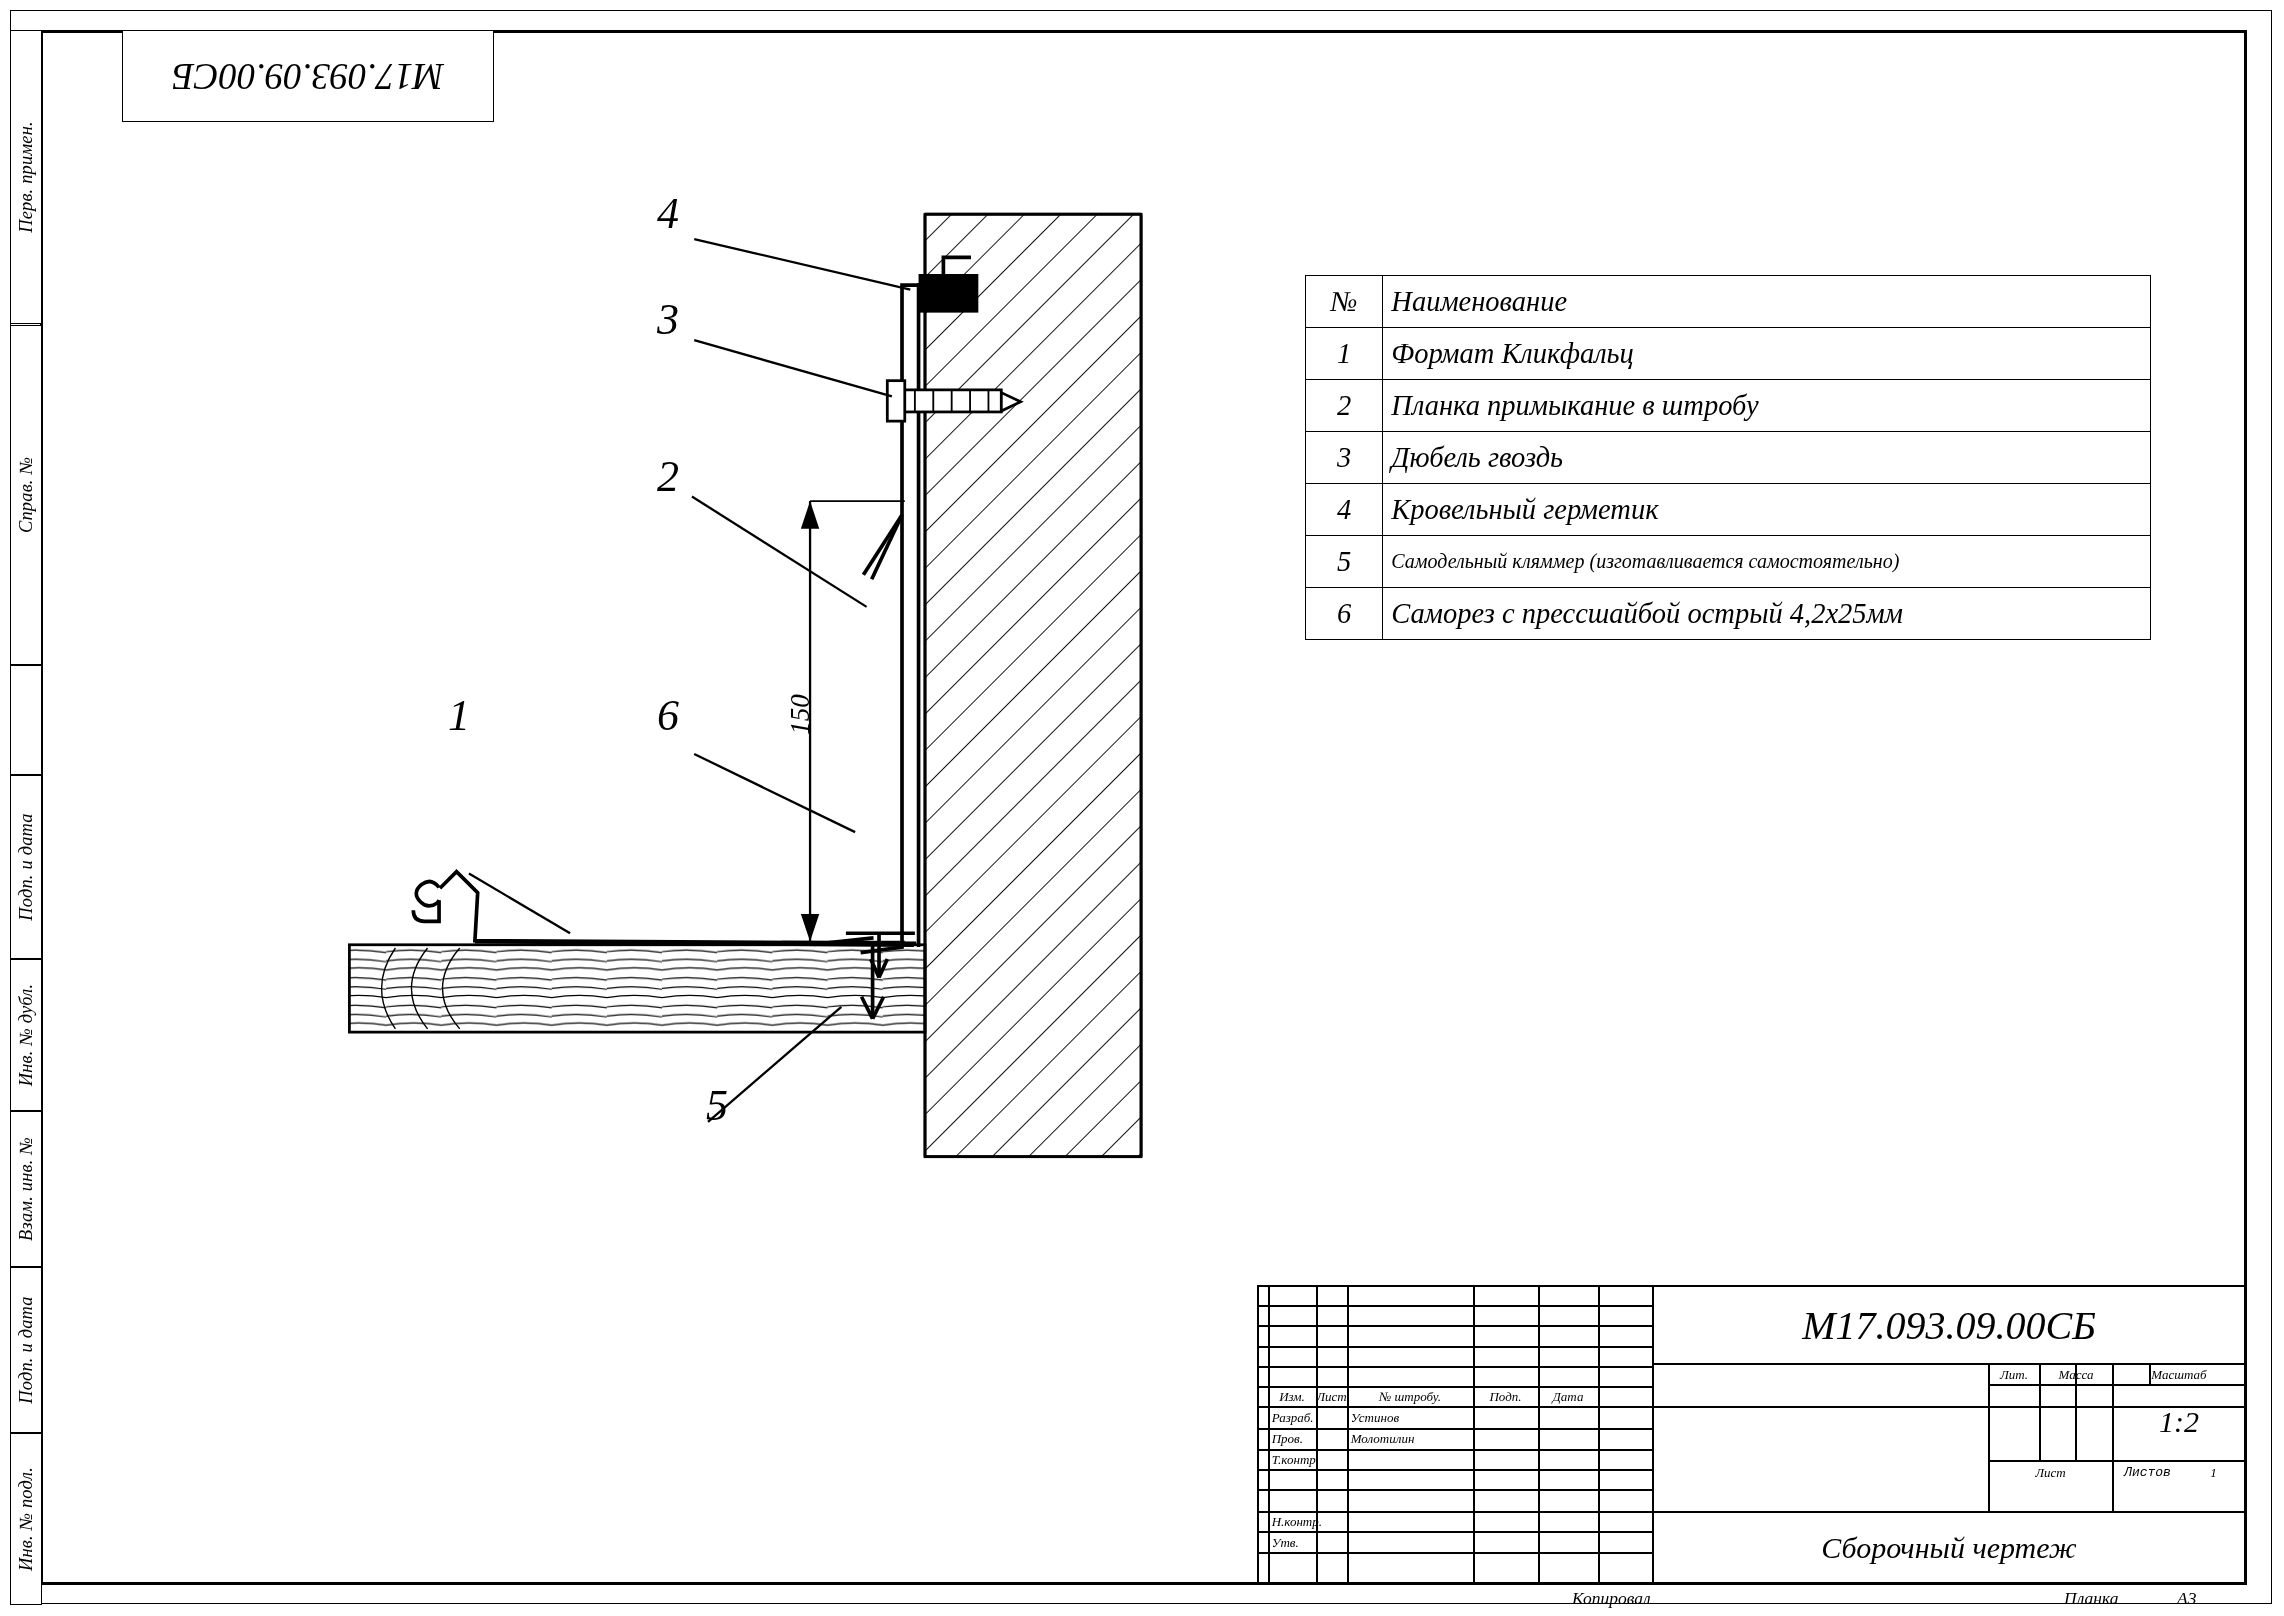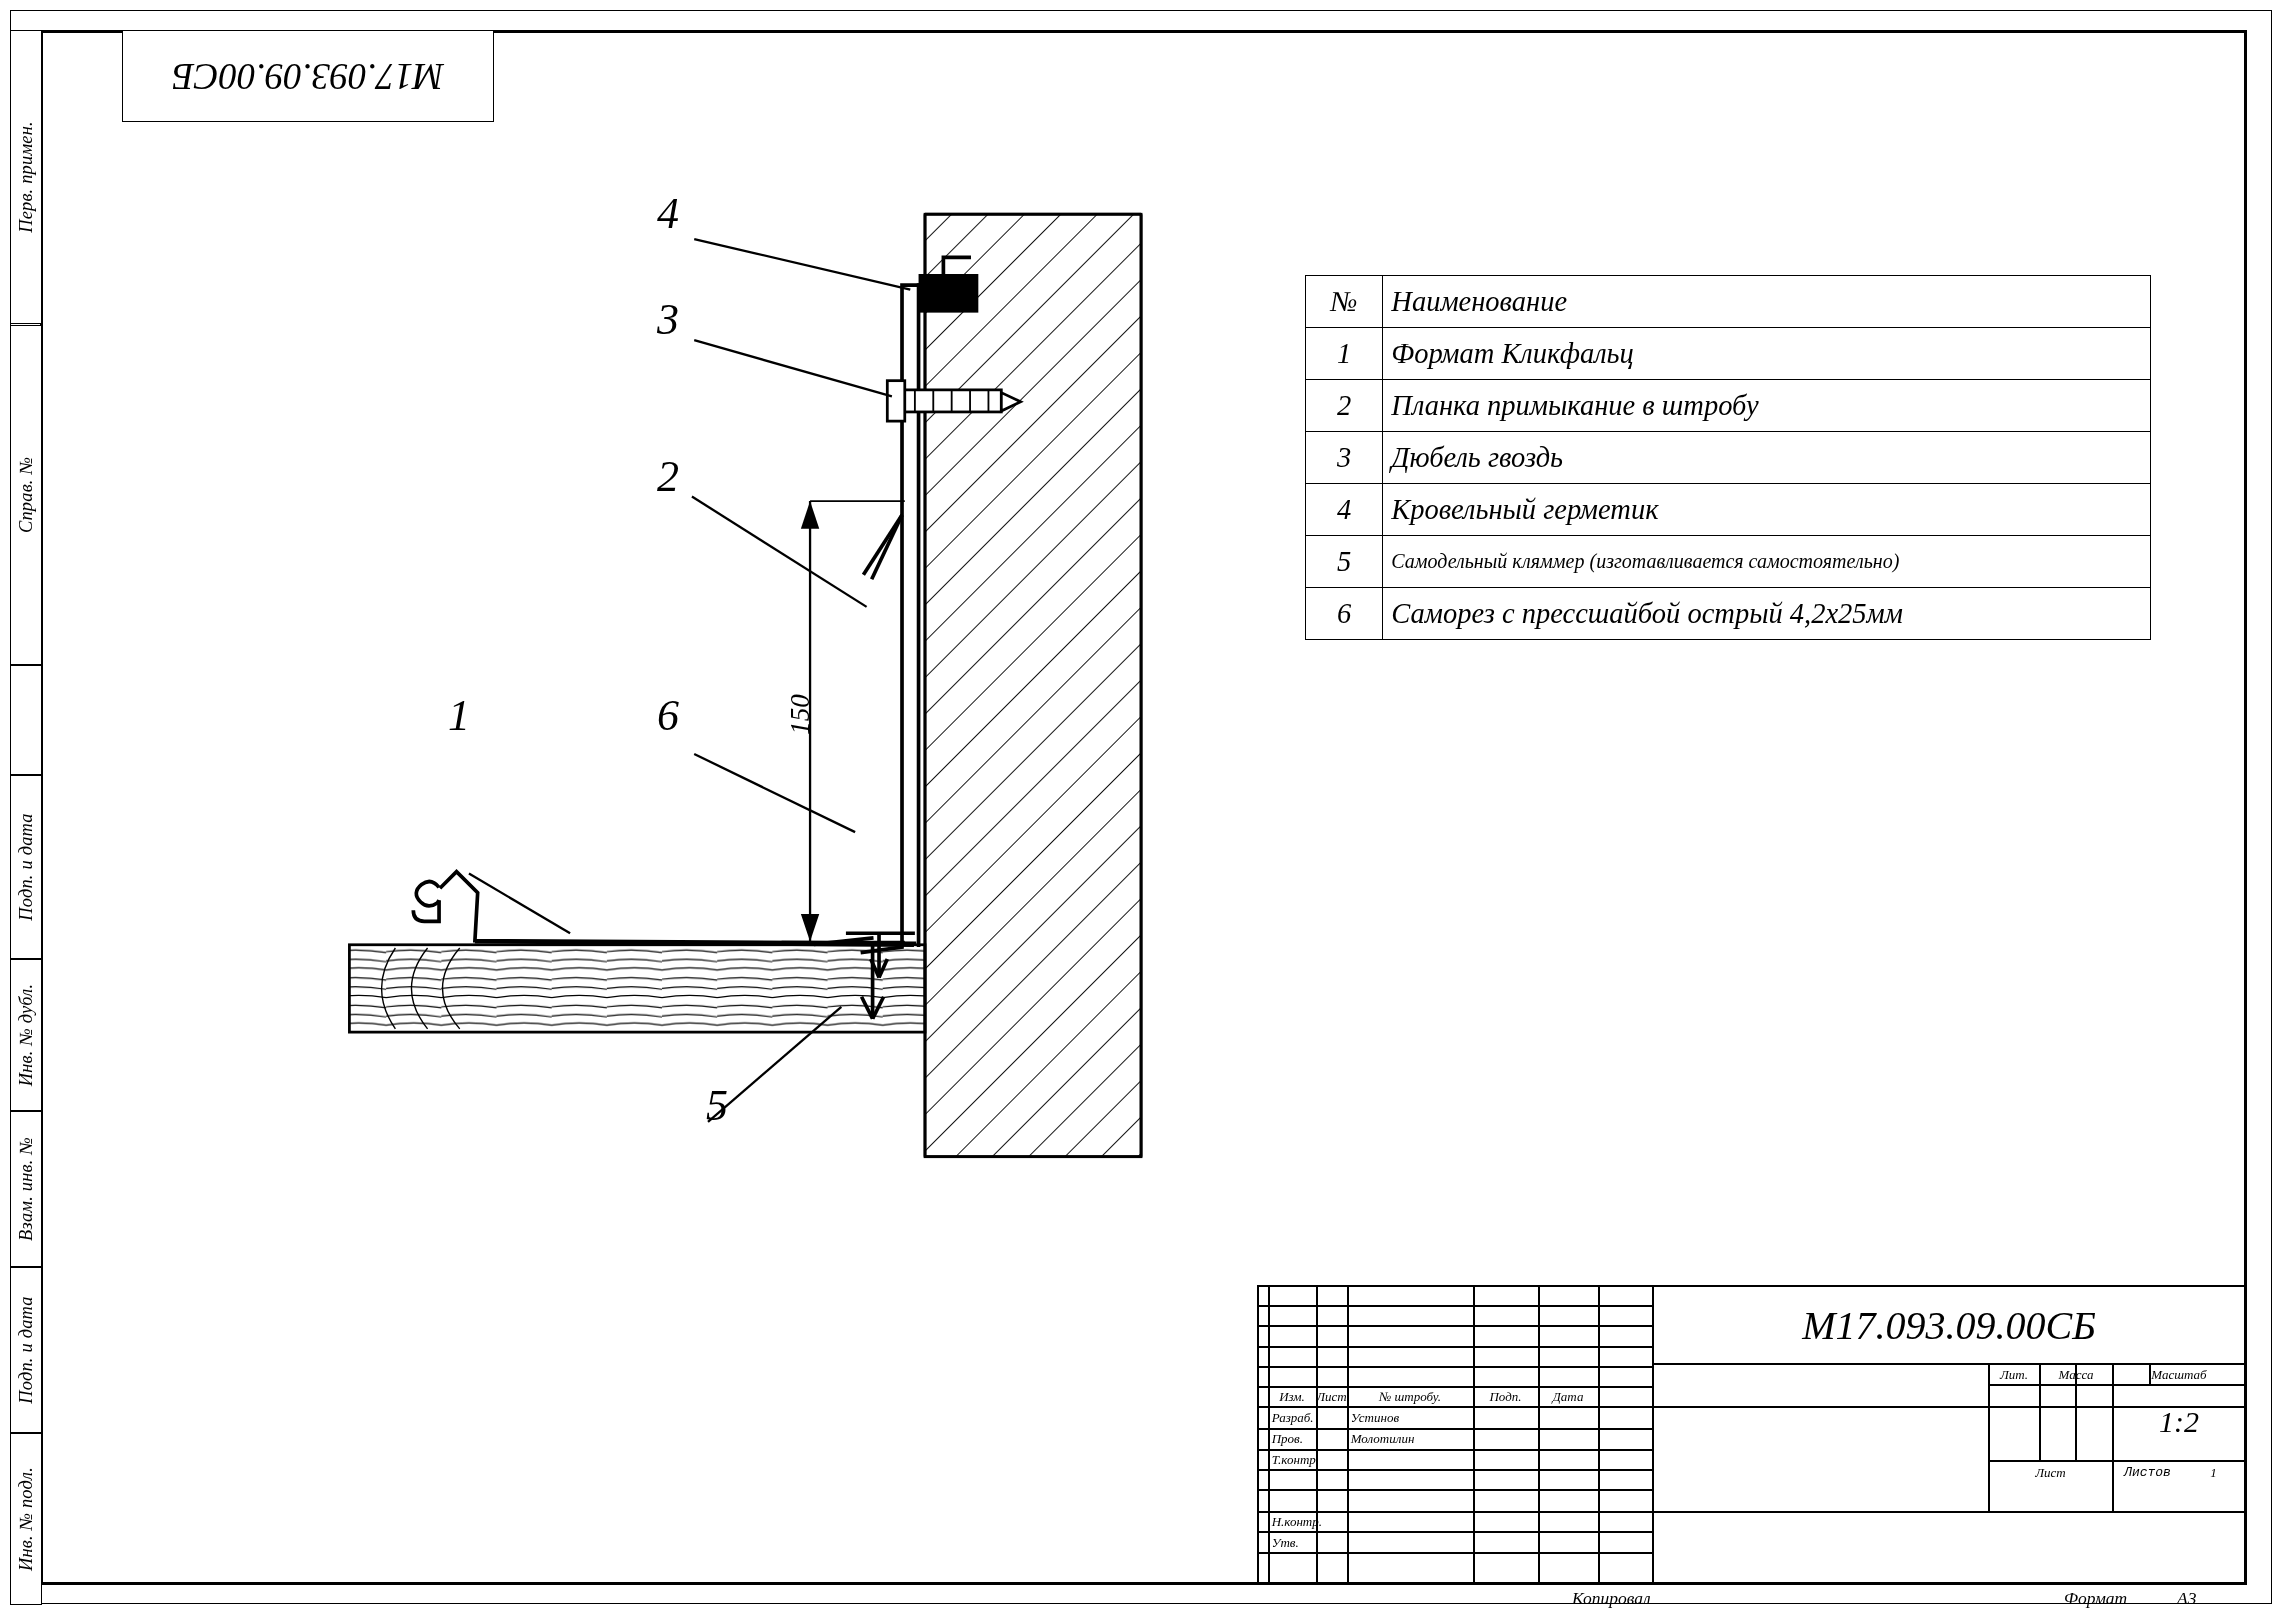--- a/index.html
+++ b/index.html
@@ -398,29 +398,30 @@
     <div class="cell c-left tb-small" style="left:90px; top:122px; width:126px; height:20px;">Устинов</div>
     <div class="cell c-left tb-small" style="left:11px;  top:143px; width:79px; height:20px;">Пров.</div>
     <div class="cell c-left tb-small" style="left:90px; top:143px; width:126px; height:20px;">Молотилин</div>
     <div class="cell c-left tb-small" style="left:11px;  top:164px; width:79px; height:20px;">Т.контр.</div>
     <div class="cell c-left tb-small" style="left:11px;  top:226px; width:79px; height:20px;text-align:center;">Н.контр.</div>
     <div class="cell c-left tb-small" style="left:11px;  top:247px; width:79px; height:20px;">Утв.</div>
 
     <div class="cell c-center tb-code" style="left:396px; top:4.6px; width:592px; height:73px;">М17.093.09.00СБ</div>
 
 
+    <div class="cell c-center tb-type" style="left:396px; top:228px; width:592px; height:69px;">Сборочный чертеж</div>
 
     <div class="cell c-center tb-small" style="left:732px; top:80px; width:50px; height:18.4px;">Лит.</div>
     <div class="cell c-center tb-small" style="left:782px; top:80px; width:74px; height:18.4px;">Масса</div>
     <div class="cell c-center tb-small" style="left:856px; top:80px; width:132px; height:18.4px;">Масштаб</div>
     <div class="cell c-center tb-name" style="left:856px; top:100px; width:132px; height:74px;">1:2</div>
 
     <div class="cell c-center tb-small" style="left:732px; top:177px; width:123px; height:20px;">Лист</div>
     <div class="cell c-center tb-small" style="left:856px; top:177px; width:69px; height:20px;font-family:Liberation Mono, monospace;">Листов</div>
     <div class="cell c-center tb-small" style="left:925px; top:177px; width:63px; height:20px;">1</div>
   </div>
 
   <div class="below-txt" style="left:1572px; top:1588px;">Копировал</div>
-  <div class="below-txt" style="left:2064px; top:1588px;">Формат</div>
+  <div class="below-txt" style="left:2064px; top:1588px;">Планка</div>
   <div class="below-txt" style="left:2177px; top:1588px;">А3</div>
 
 </div>
 
 
 </body></html>

